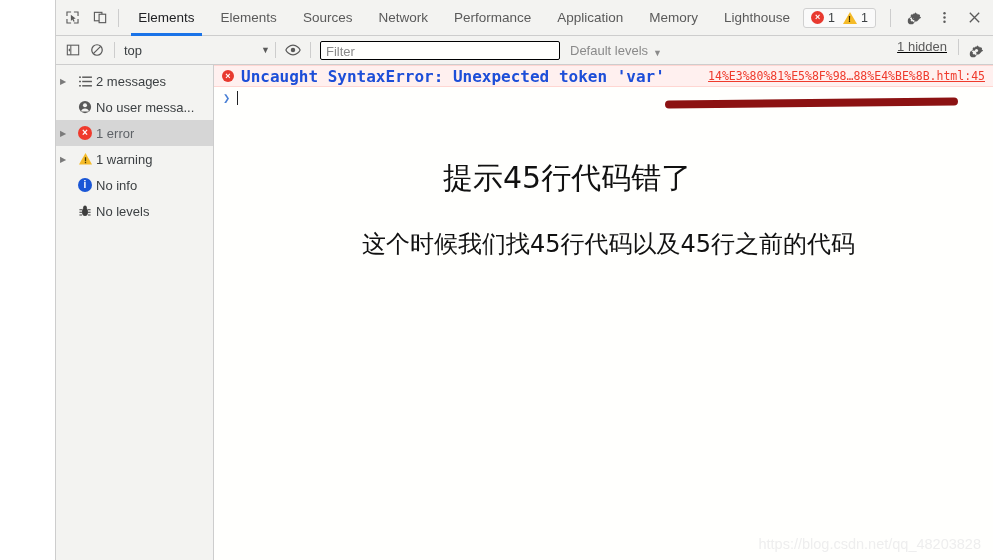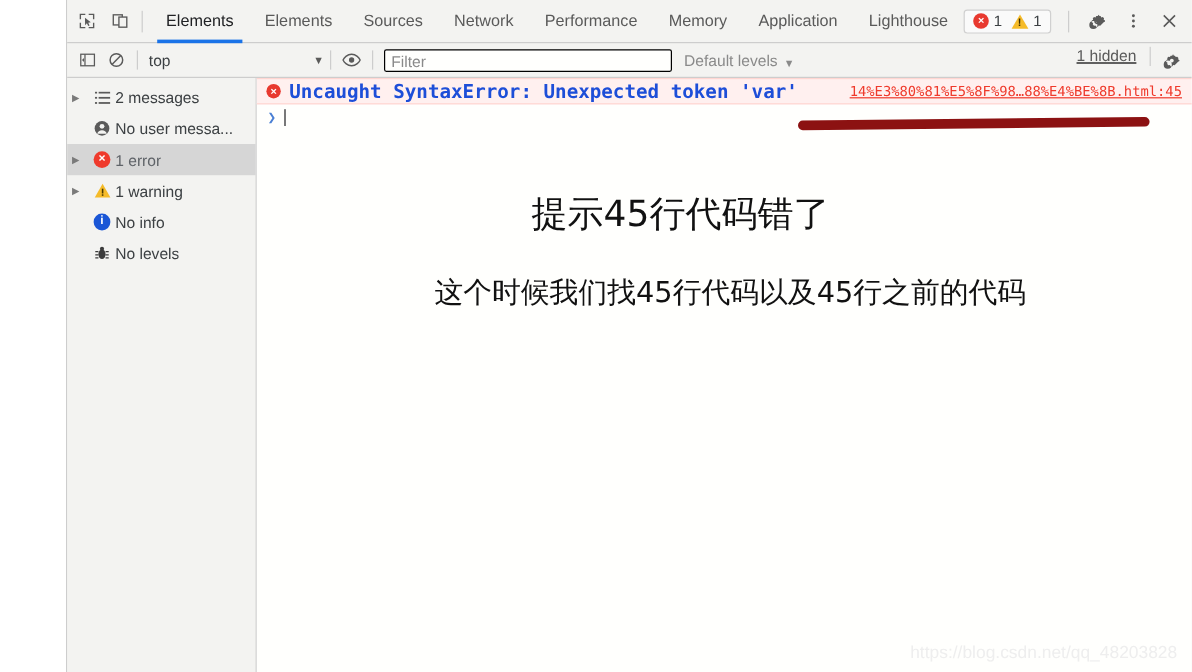--- a/index.html
+++ b/index.html
@@ -386,24 +386,24 @@
       <div class="tab">
         <span>Sources</span>
       </div>
       <div class="tab">
         <span>Network</span>
       </div>
       <div class="tab">
         <span>Performance</span>
       </div>
       <div class="tab">
+        <span>Application</span>
+      </div>
+      <div class="tab">
         <span>Memory</span>
-      </div>
-      <div class="tab">
-        <span>Application</span>
       </div>
       <div class="tab">
         <span>Lighthouse</span>
       </div>
     </div>
 
     <div class="tabbar-right">
       <div class="issue-badge">
         <span class="err-dot">×</span>
         <span class="cnt">1</span>

